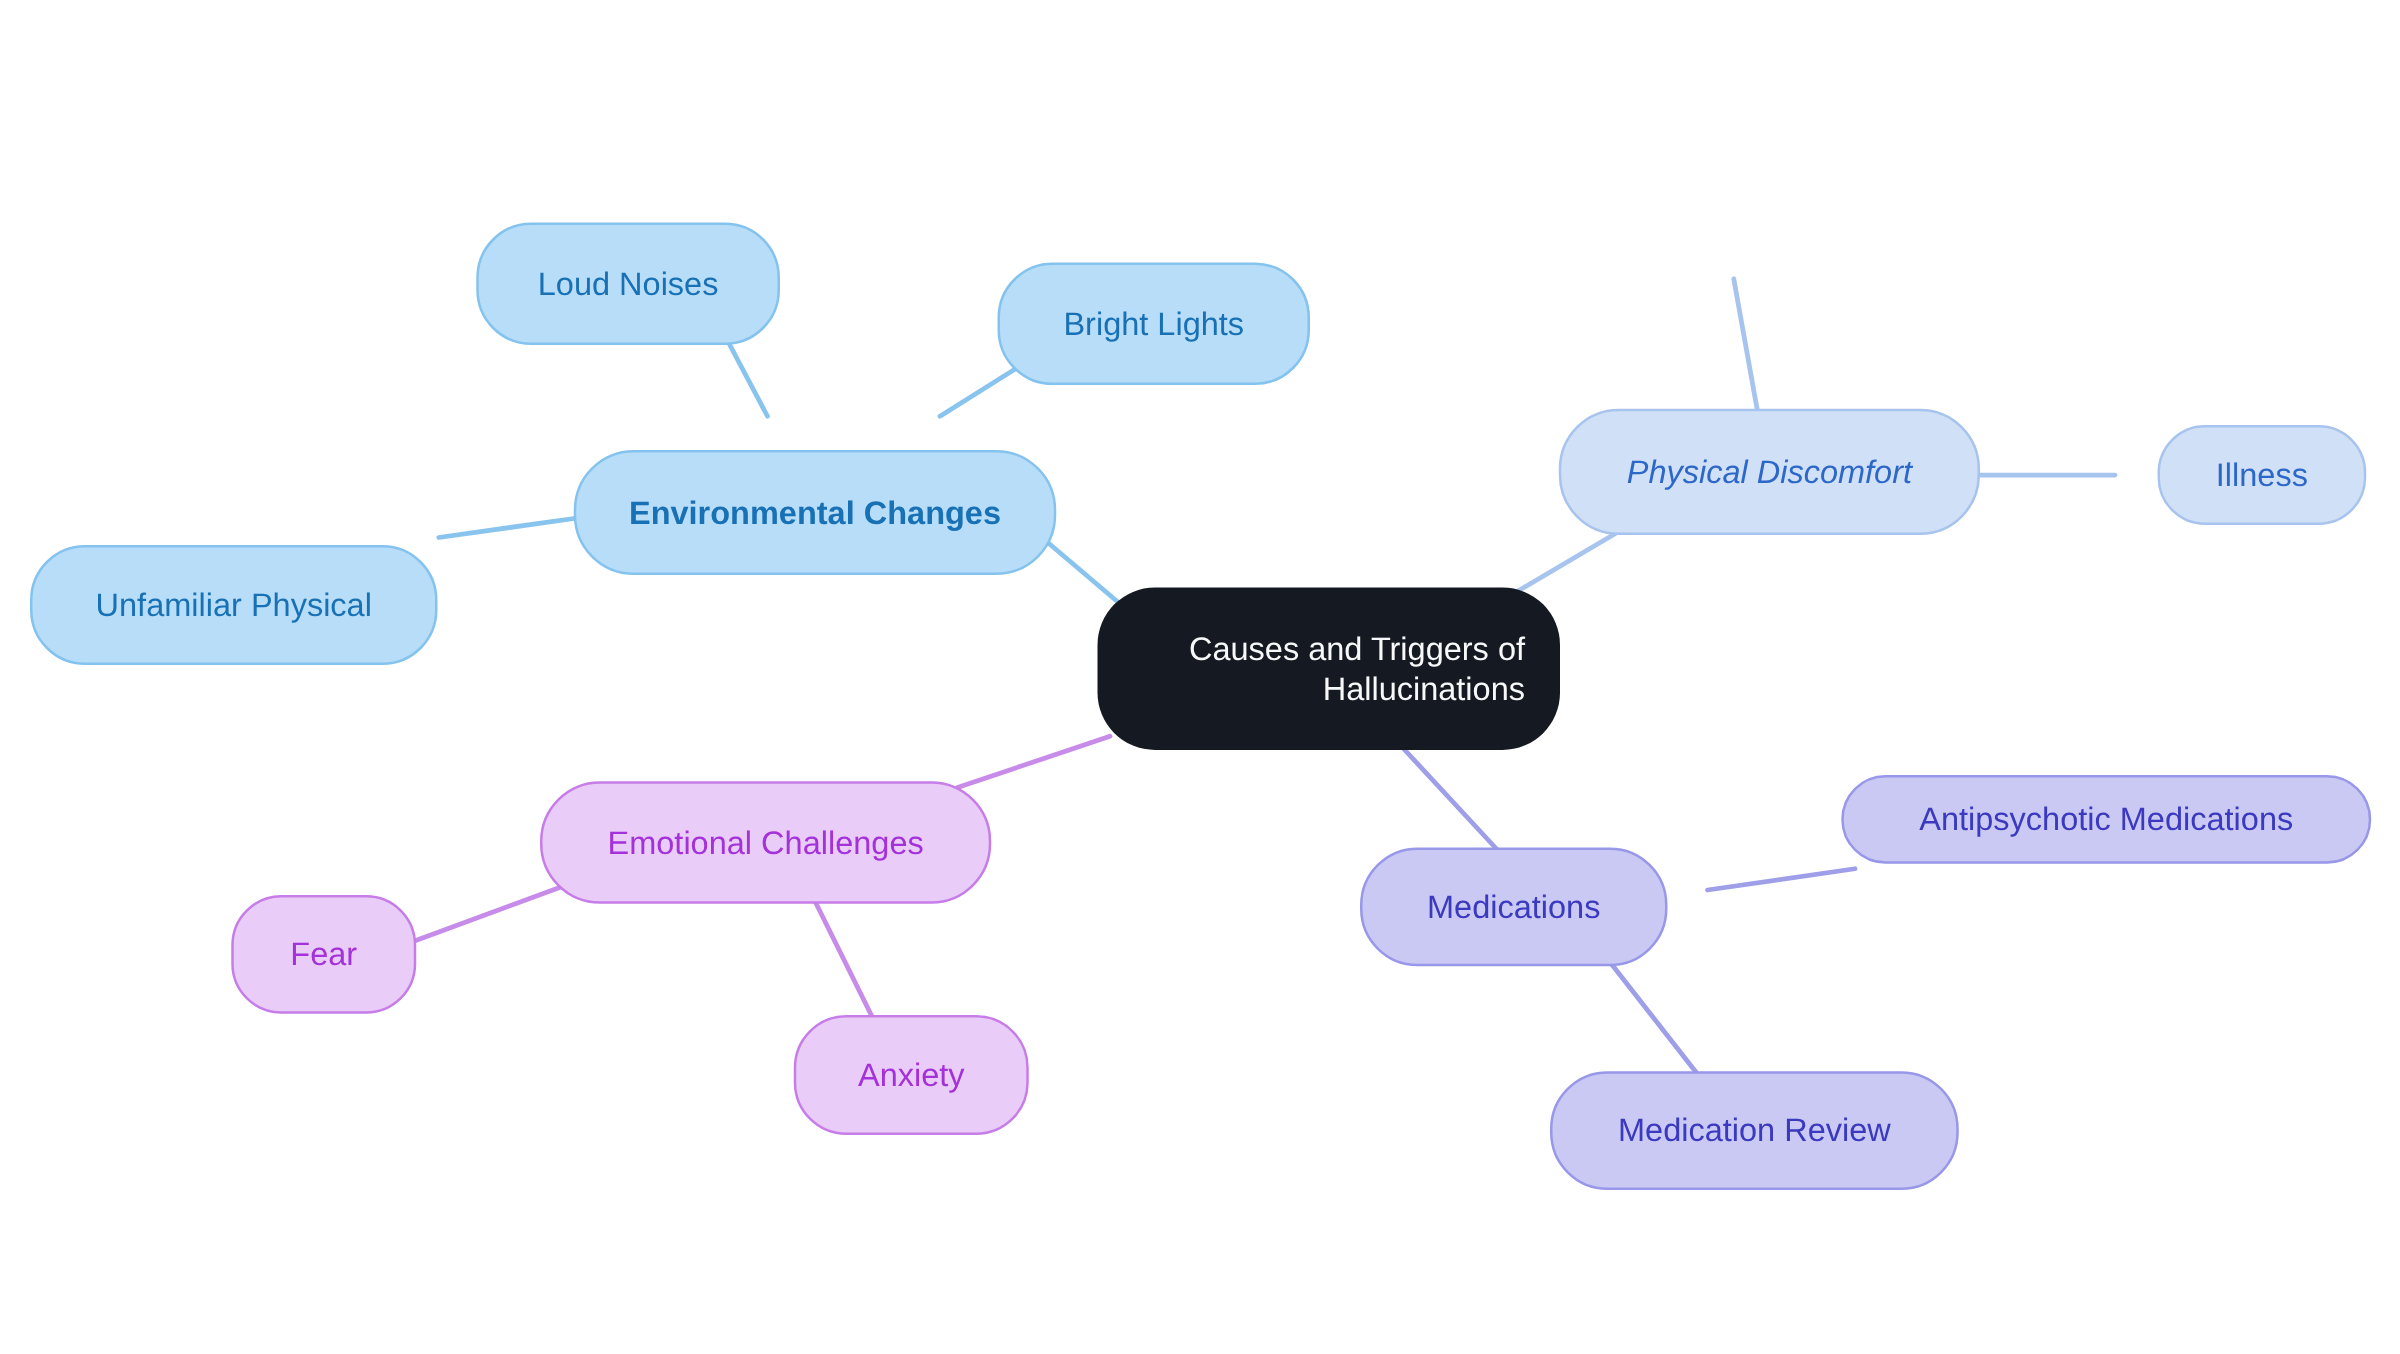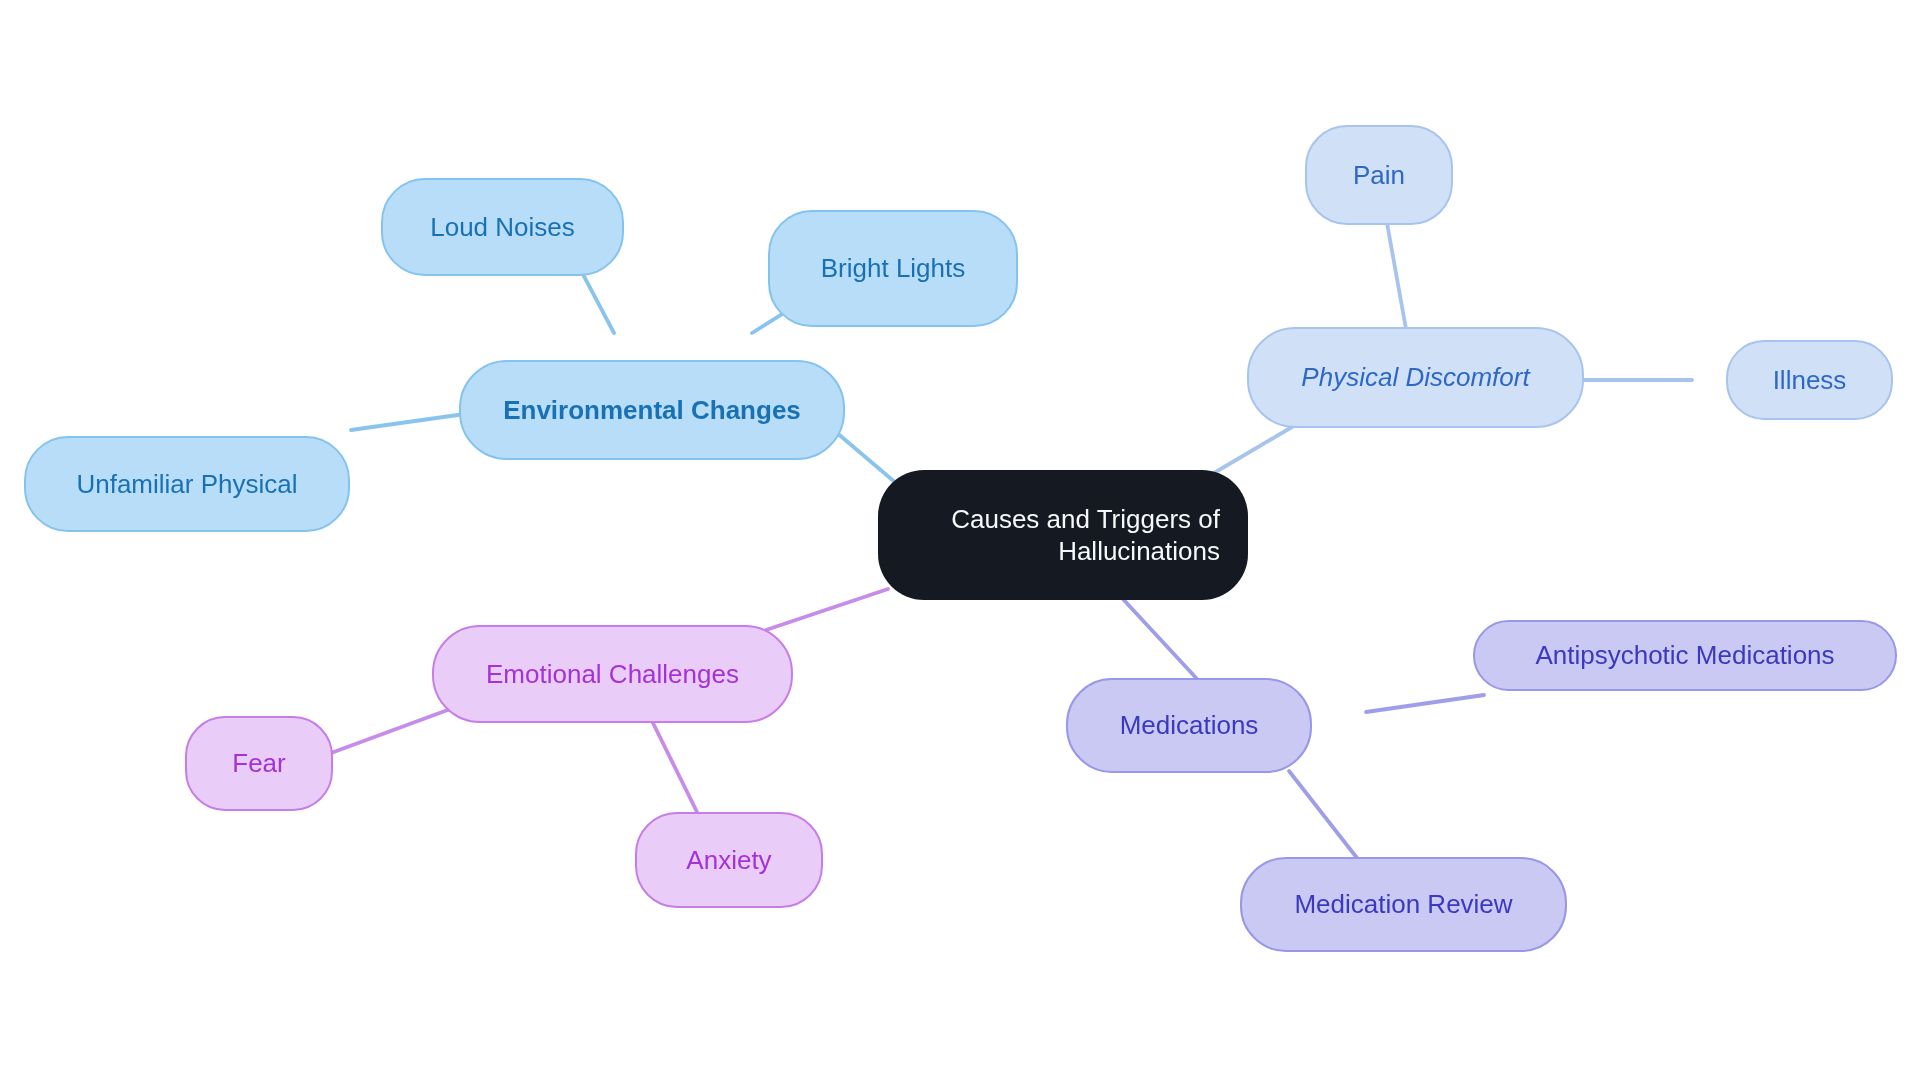--- a/index.html
+++ b/index.html
@@ -99,28 +99,27 @@
 
     <line class="edge-meds" x1="1122" y1="598" x2="1198" y2="680"></line>
     <line class="edge-meds" x1="1366" y1="712" x2="1484" y2="695"></line>
     <line class="edge-meds" x1="1289" y1="771" x2="1357" y2="858"></line>
   </svg>
 
   <div class="node root" style="left:878px; top:470px; width:370px; height:130px;text-align:right;">Causes and Triggers of Hallucinations</div>
 
   <div class="node env" style="left:459px; top:332px; width:386px; height:100px;font-weight:bold;">Environmental Changes</div>
   <div class="node env" style="left:381px; top:150px; width:243px; height:98px; border-radius:44px;">Loud Noises</div>
-  <div class="node env" style="left:768px; top:182px; width:250px; height:117px; border-radius:44px;text-align:center;">Bright Lights</div>
+  <div class="node env" style="left:798px; top:182px; width:250px; height:98px; border-radius:44px;text-align:center;">Bright Lights</div>
   <div class="node env" style="left:24px; top:408px; width:326px; height:96px; border-radius:44px;">Unfamiliar Physical</div>
 
   <div class="node pd" style="left:1247px; top:327px; width:337px; height:101px;font-style:italic;">Physical Discomfort</div>
-  <div class="node pd" style="left:1305px; top:125px; width:148px; height:100px; border-radius:42px;">Pain</div>
   <div class="node pd" style="left:1726px; top:340px; width:167px; height:80px; border-radius:38px;">Illness</div>
 
   <div class="node emo" style="left:432px; top:625px; width:361px; height:98px;">Emotional Challenges</div>
   <div class="node emo" style="left:185px; top:716px; width:148px; height:95px; border-radius:40px;">Fear</div>
   <div class="node emo" style="left:635px; top:812px; width:188px; height:96px; border-radius:42px;">Anxiety</div>
 
-  <div class="node meds" style="left:1066px; top:678px; width:246px; height:95px; border-radius:46px;">Medications</div>
+  <div class="node meds" style="left:1088px; top:678px; width:246px; height:95px; border-radius:46px;">Medications</div>
   <div class="node meds" style="left:1473px; top:620px; width:424px; height:71px; border-radius:50px;">Antipsychotic Medications</div>
   <div class="node meds" style="left:1240px; top:857px; width:327px; height:95px; border-radius:46px;">Medication Review</div>
 
 </div>
 
 </body></html>

